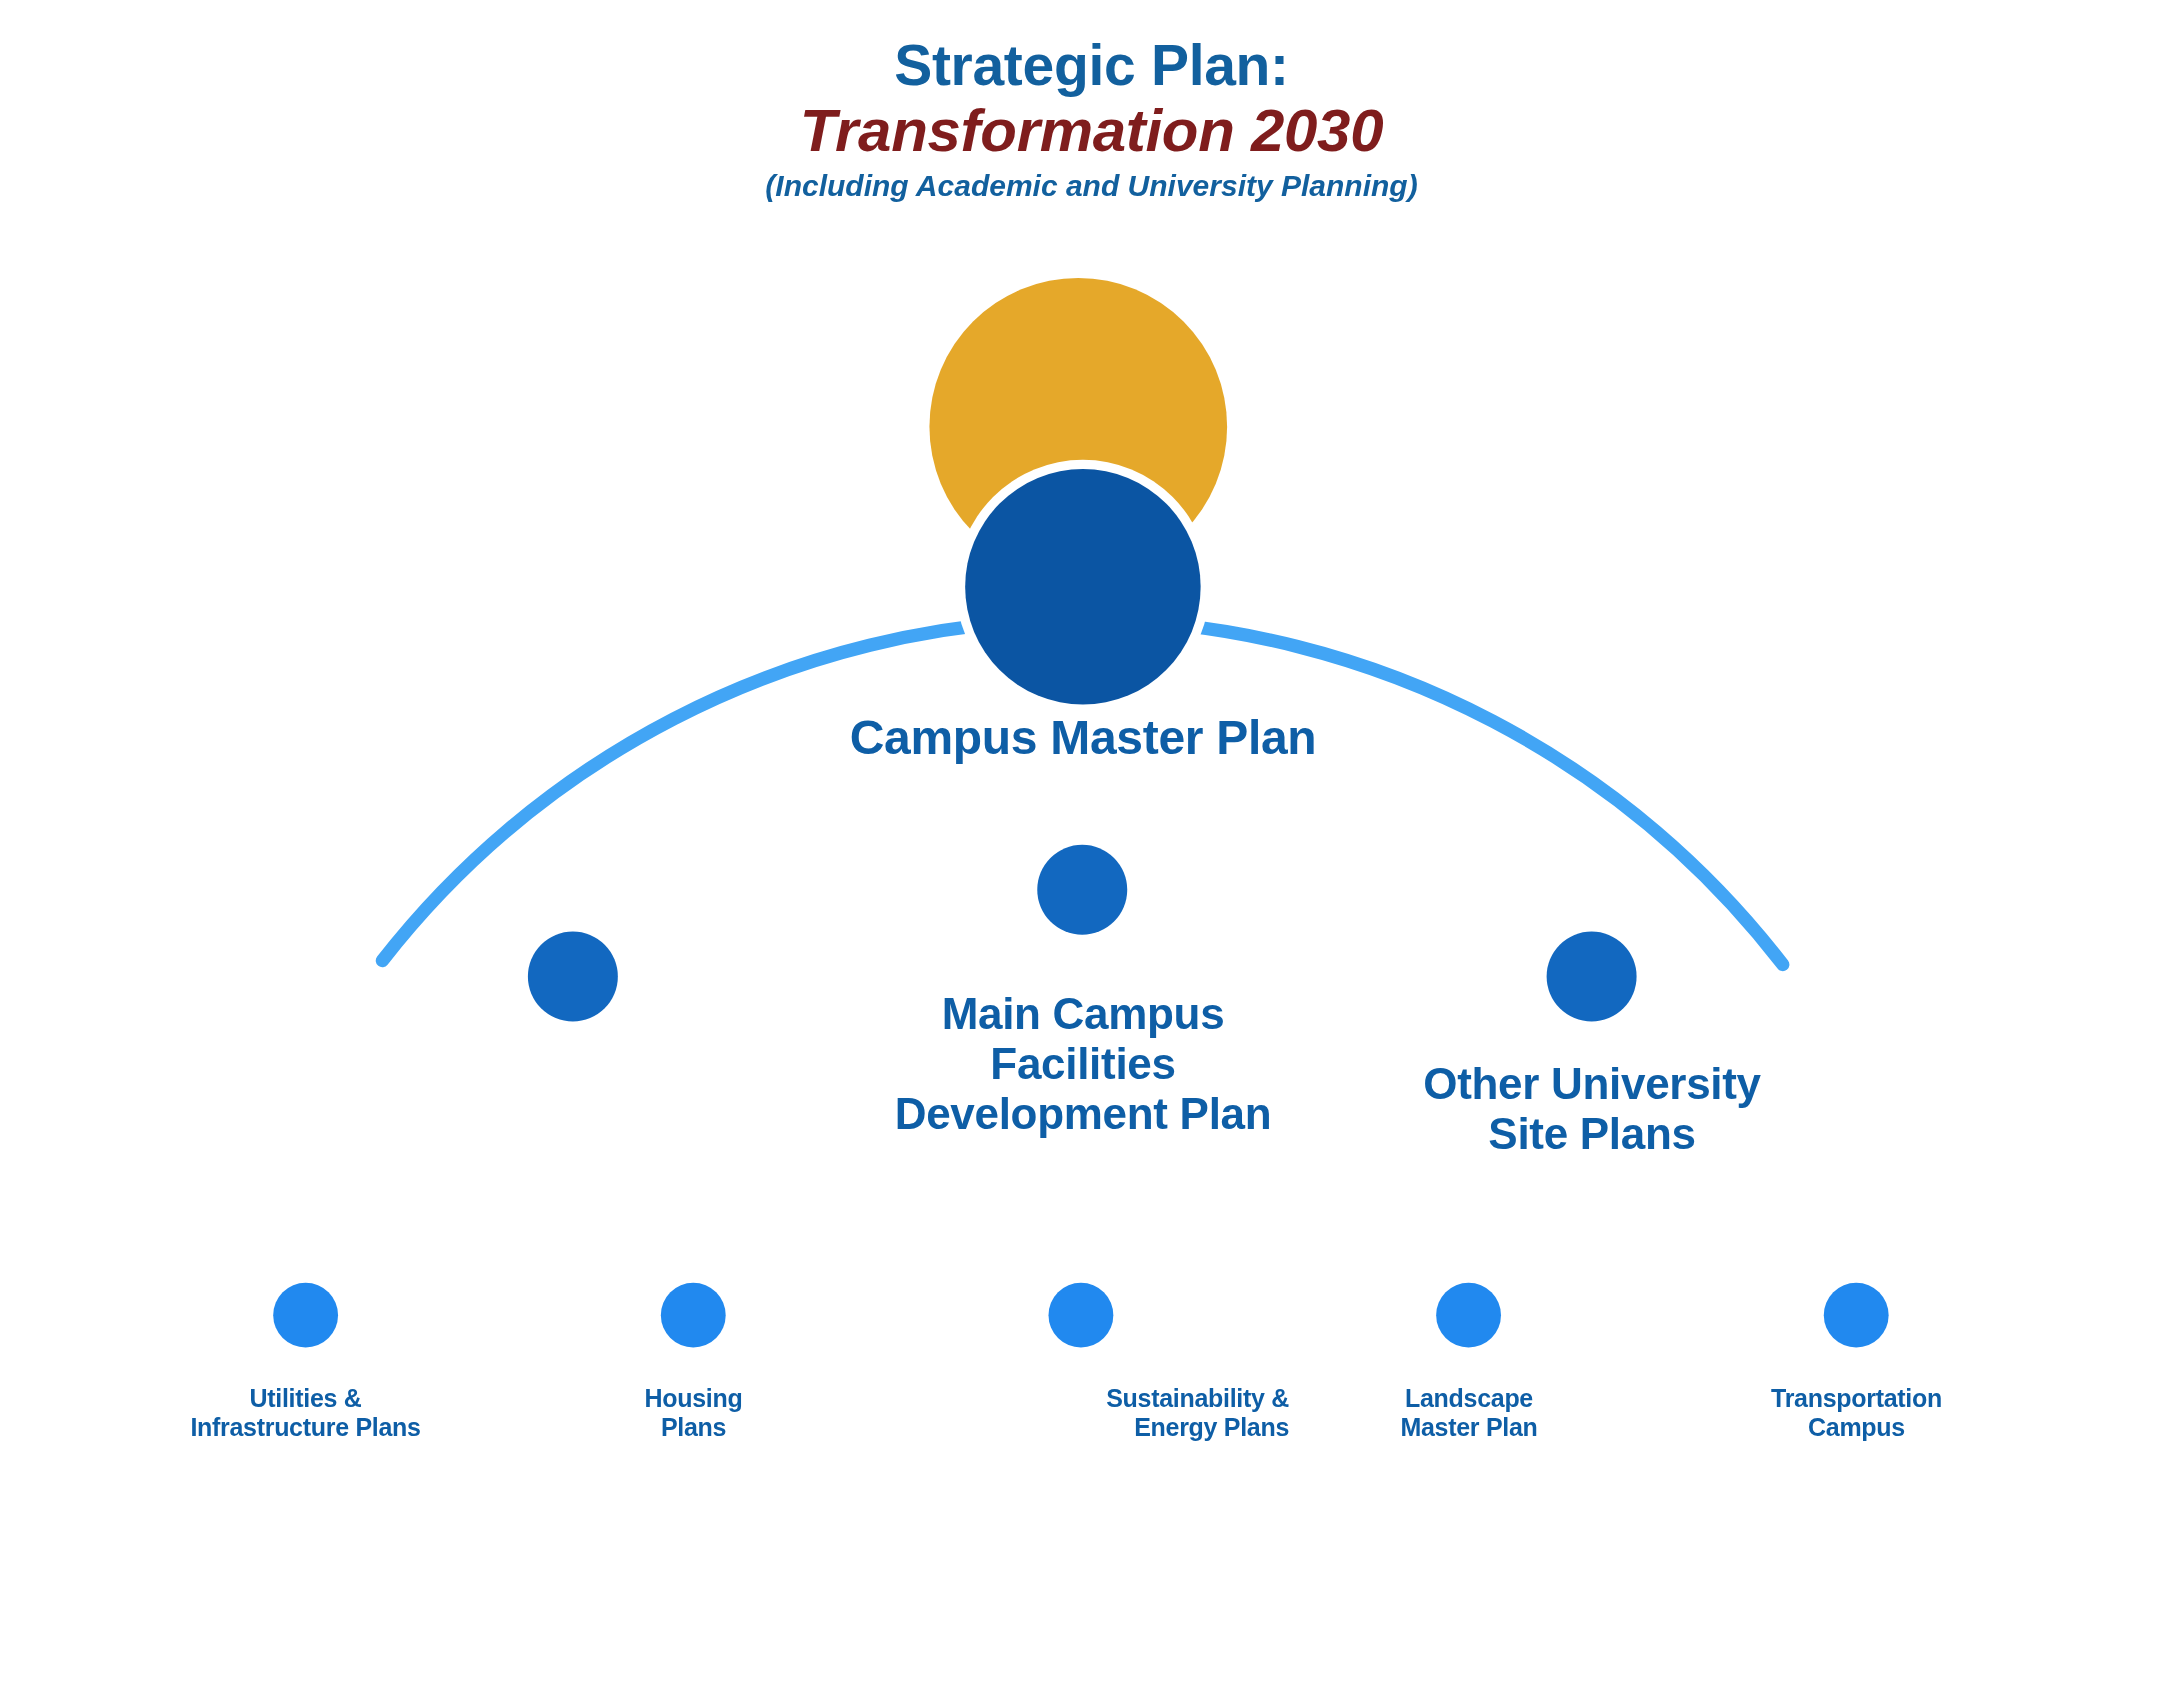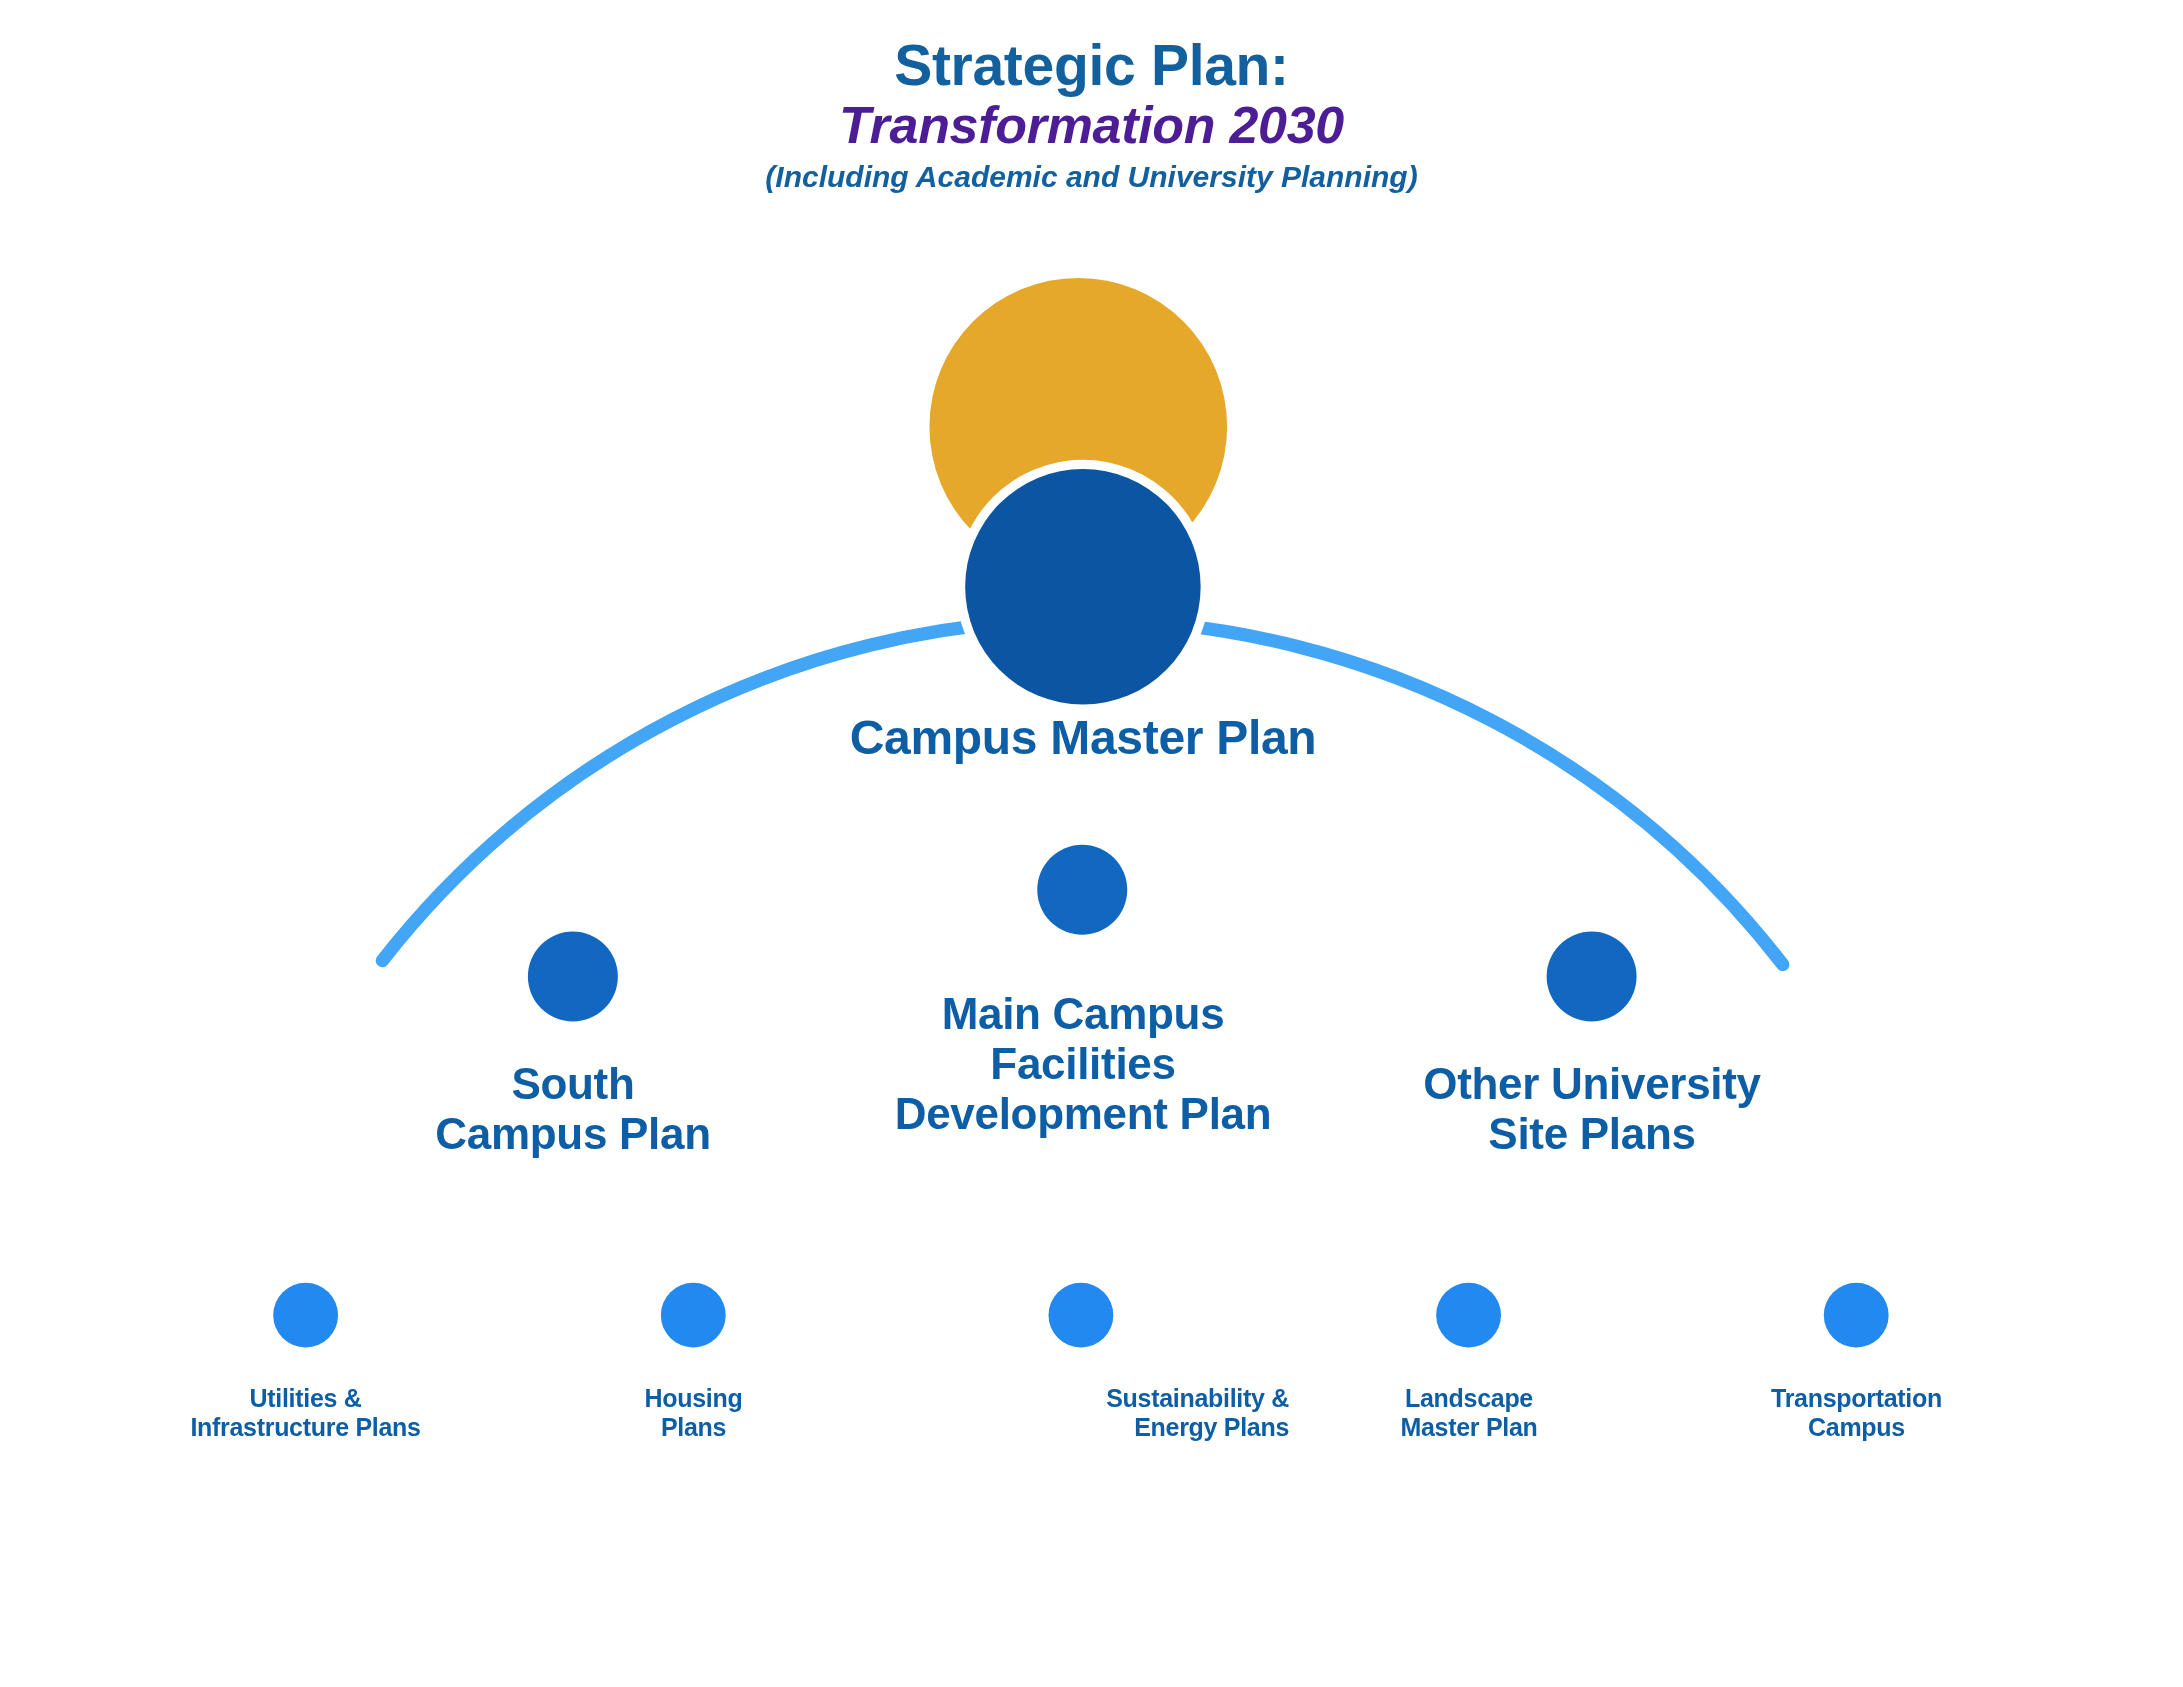--- a/index.html
+++ b/index.html
@@ -42,23 +42,23 @@
     font-size: 57px;
     line-height: 1.05;
     color: #12609E;
     letter-spacing: -0.3px;
   }
   .title-line2 {
     display: block;
     font-family: "Liberation Sans", sans-serif;
     font-weight: bold;
     font-style: italic;
-    font-size: 52px;
+    font-size: 60px;
     line-height: 1.15;
-    color: #4c1d95;
+    color: #7f1d1d;
     letter-spacing: -0.3px;
   }
   .title-sub {
     display: block;
     font-family: "Liberation Sans", sans-serif;
     font-weight: bold;
     font-style: italic;
     font-size: 30px;
     line-height: 1.25;
     color: #12609E;
@@ -116,22 +116,20 @@
   </svg>
 
   <div class="title-block">
     <span class="title-line1">Strategic Plan:</span>
     <span class="title-line2">Transformation 2030</span>
     <span class="title-sub">(Including Academic and University Planning)</span>
   </div>
 
   <div class="node-label label-center" style="left:620px; top:711px; width:926px;">Campus Master Plan</div>
 
-  <div class="node-label label-mid" style="left:335px; top:1059px; width:476px;">South
-Campus Plan</div>
 
   <div class="node-label label-mid" style="left:805px; top:989px; width:556px;">Main Campus
 Facilities
 Development Plan</div>
 
   <div class="node-label label-mid" style="left:1347px; top:1059px; width:490px;">Other University
 Site Plans</div>
 
   <div class="node-label label-leaf" style="left:54px; top:1384px; width:503px;">Utilities &amp;
 Infrastructure Plans</div>

